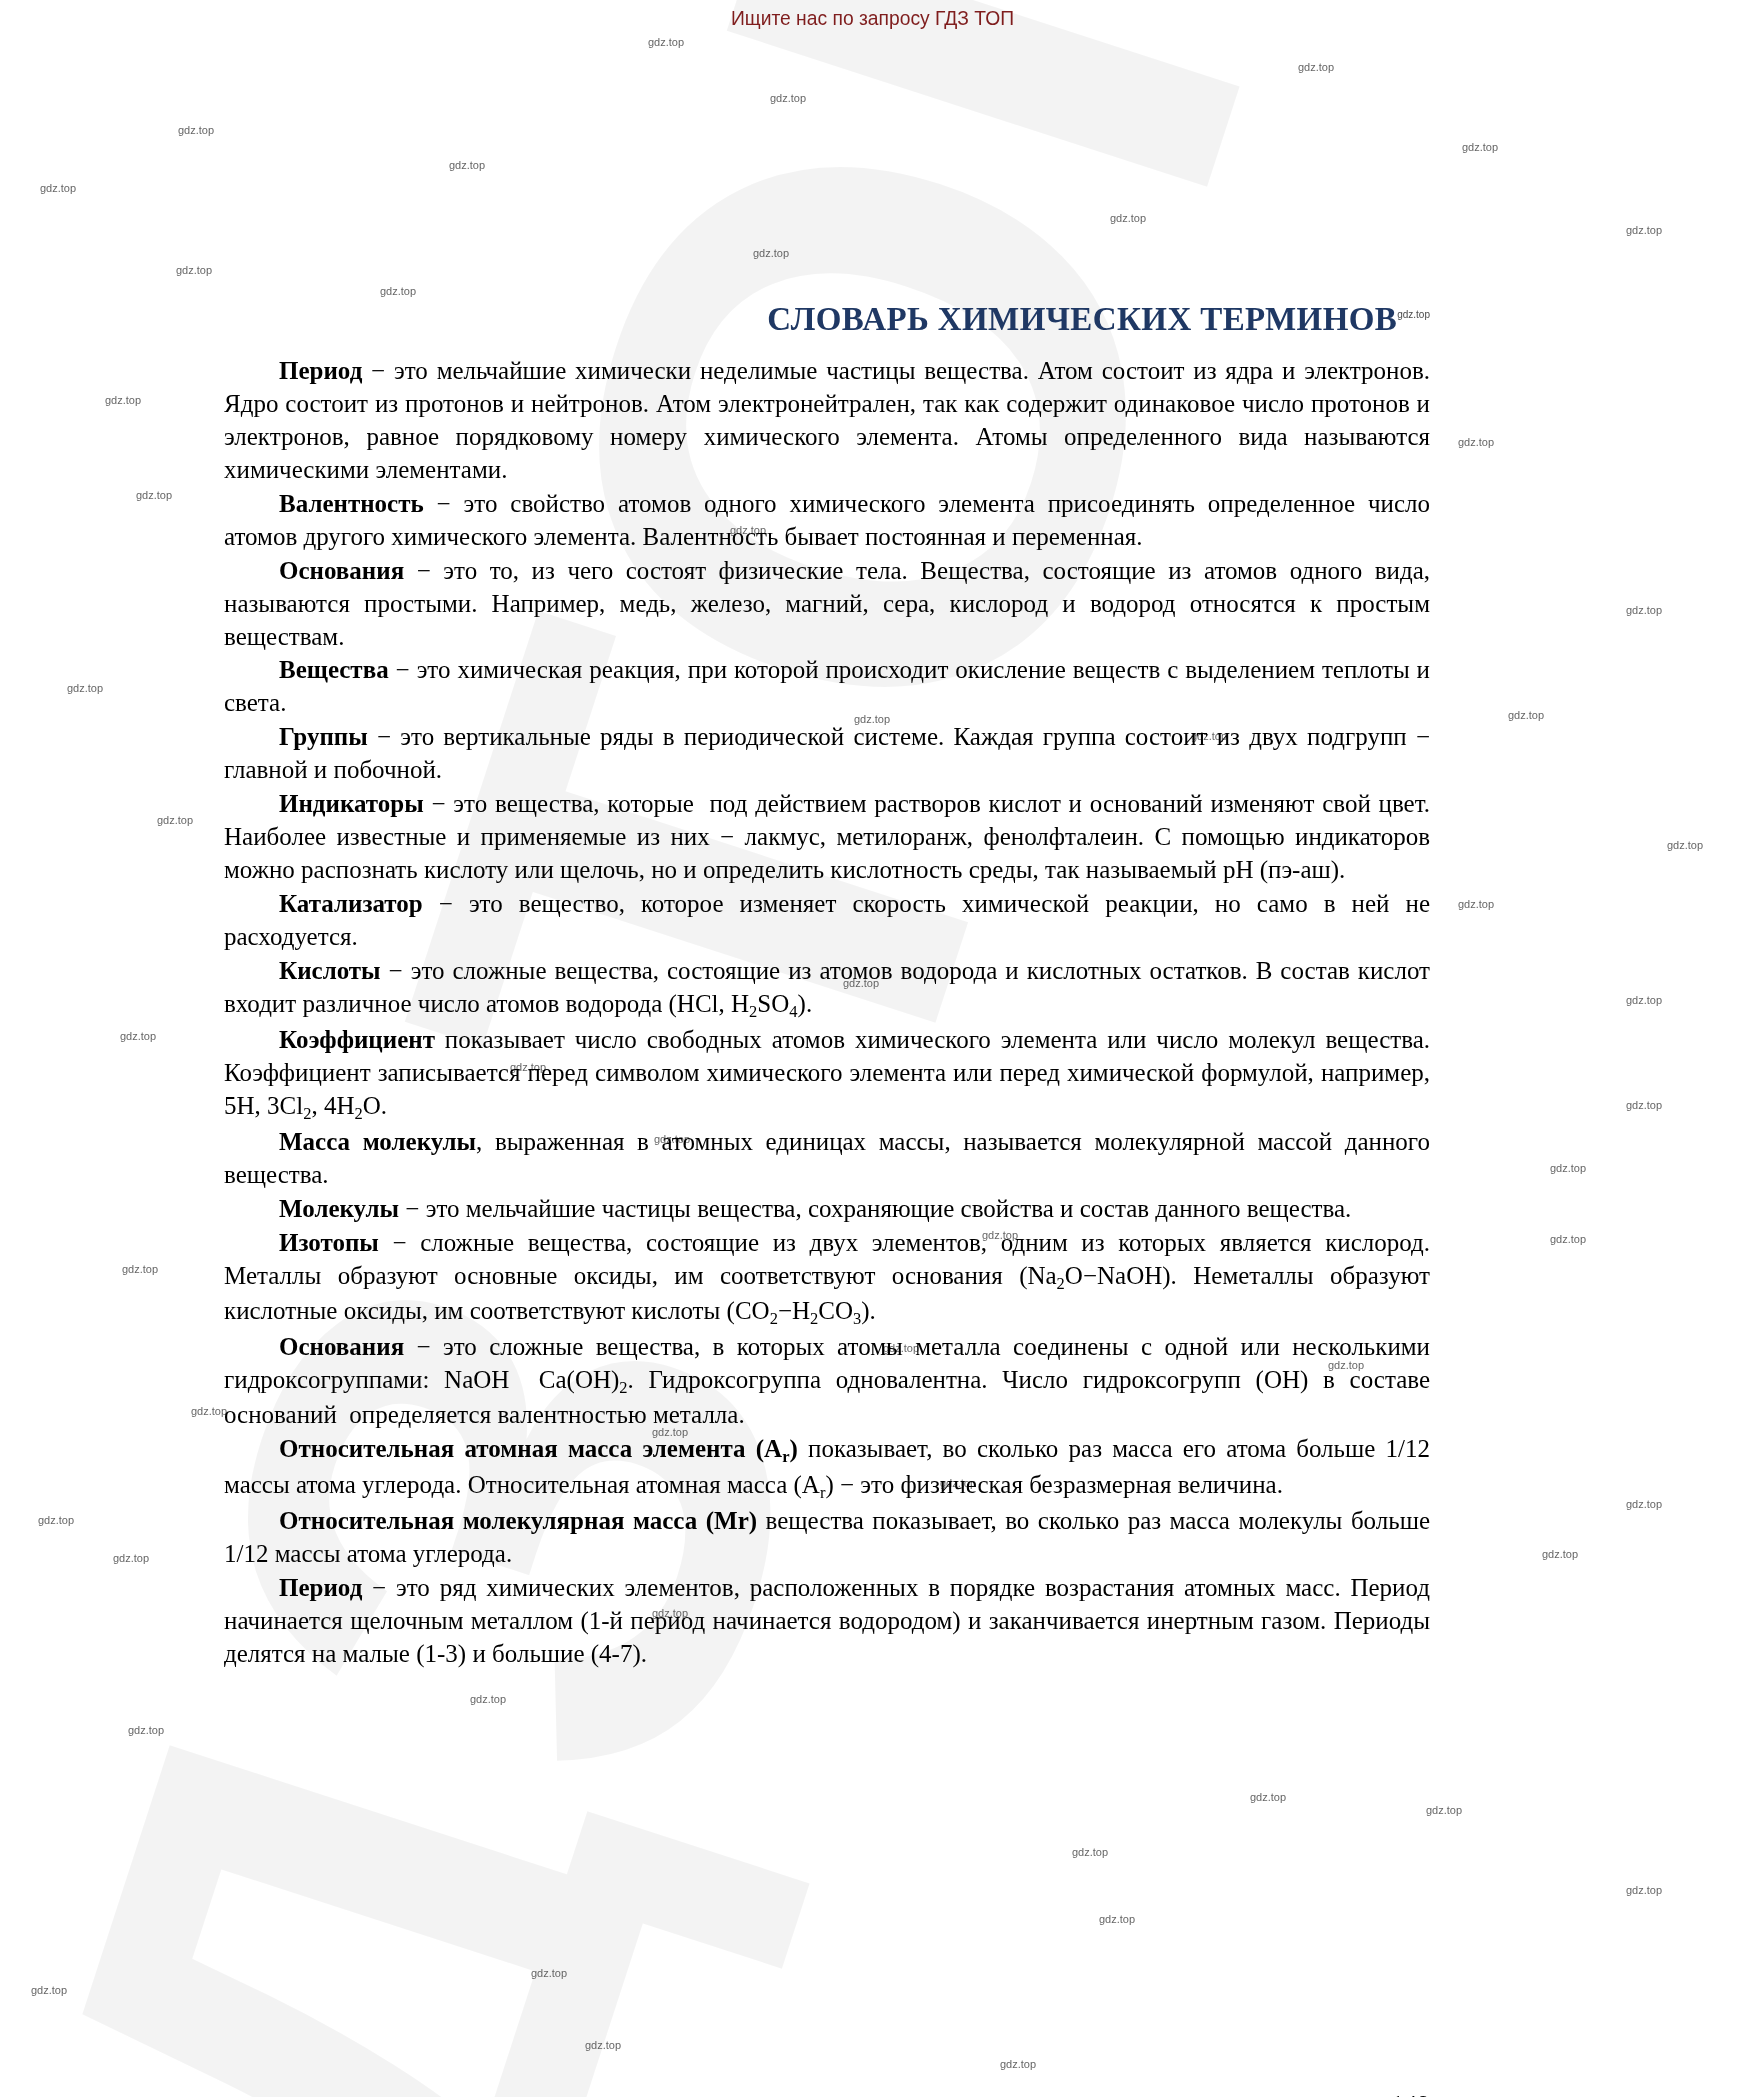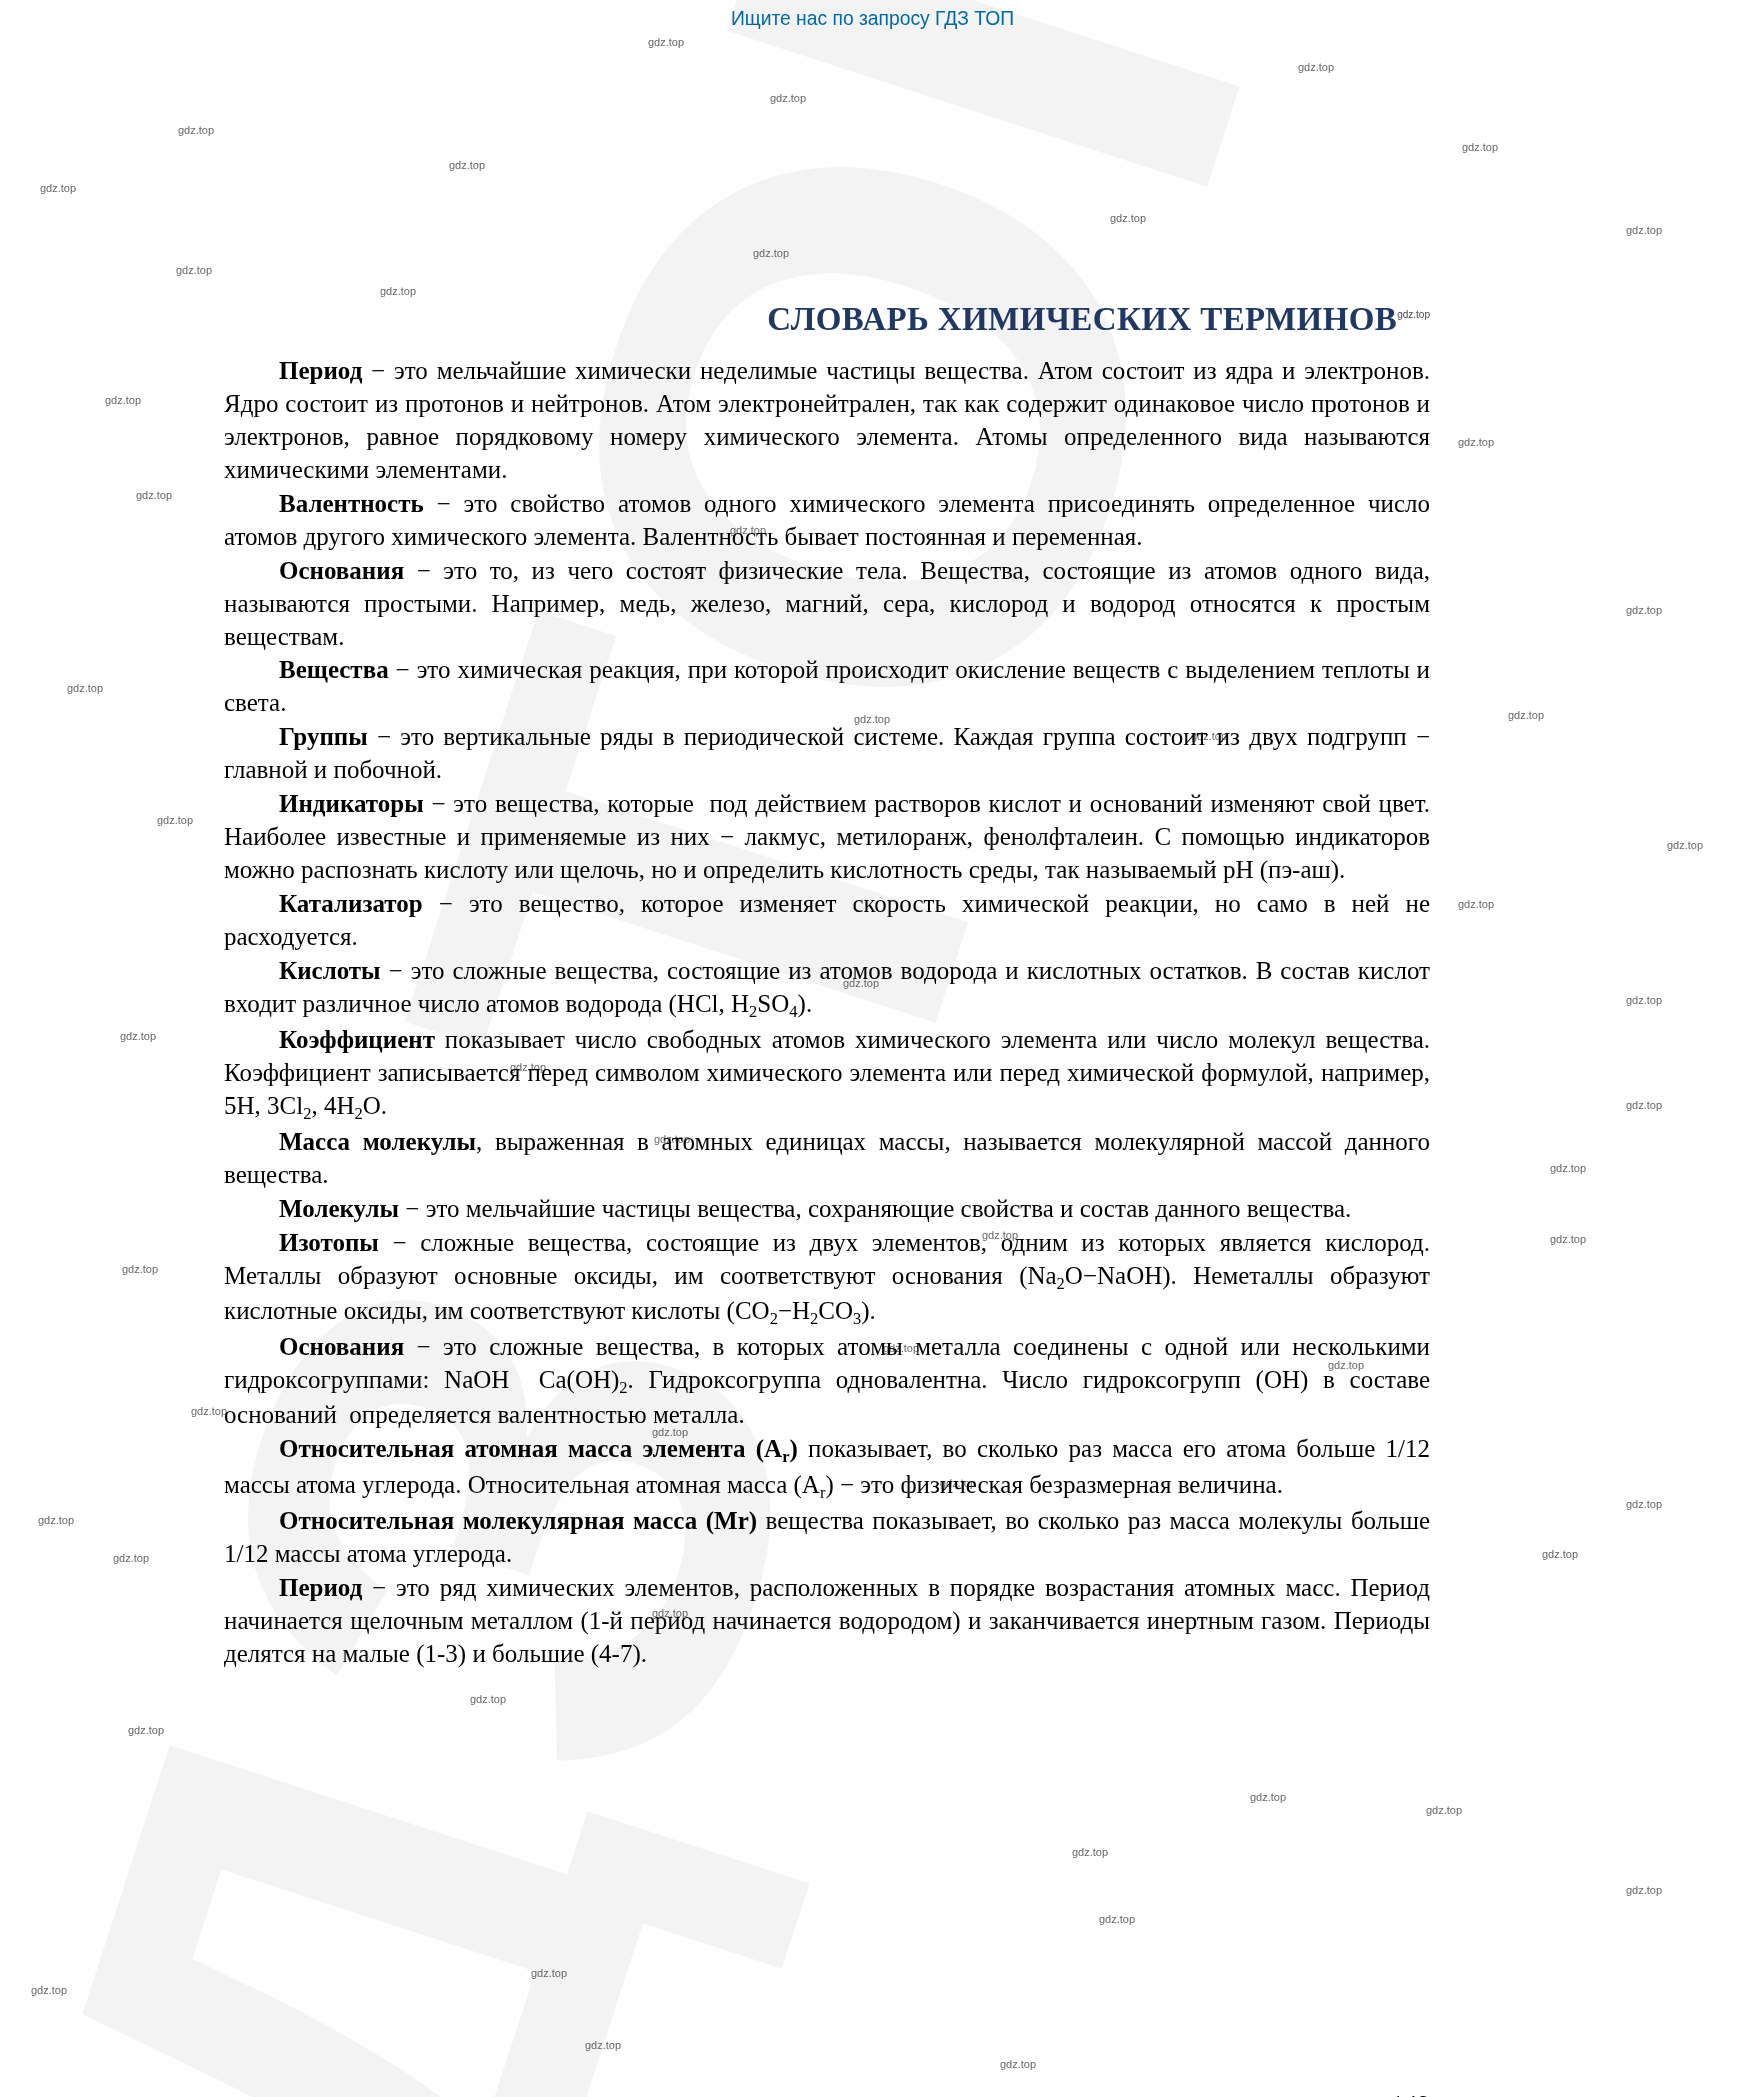--- a/index.html
+++ b/index.html
@@ -56,21 +56,21 @@
     position: absolute;
     top: 7.6px;
     left: 0;
     width: 1745px;
     text-align: center;
     z-index: 8;
   }
   #promo .promo-text {
     font-family: "Liberation Sans", "DejaVu Sans", sans-serif;
     font-size: 19.3px;
-    color: #0369a1;
+    color: #7f1d1d;
     letter-spacing: 0px;
     margin-top: 21px;
   }
 
   
   #content {
     position: absolute;
     left: 224px;
     top: 301px;
     width: 1206px;

